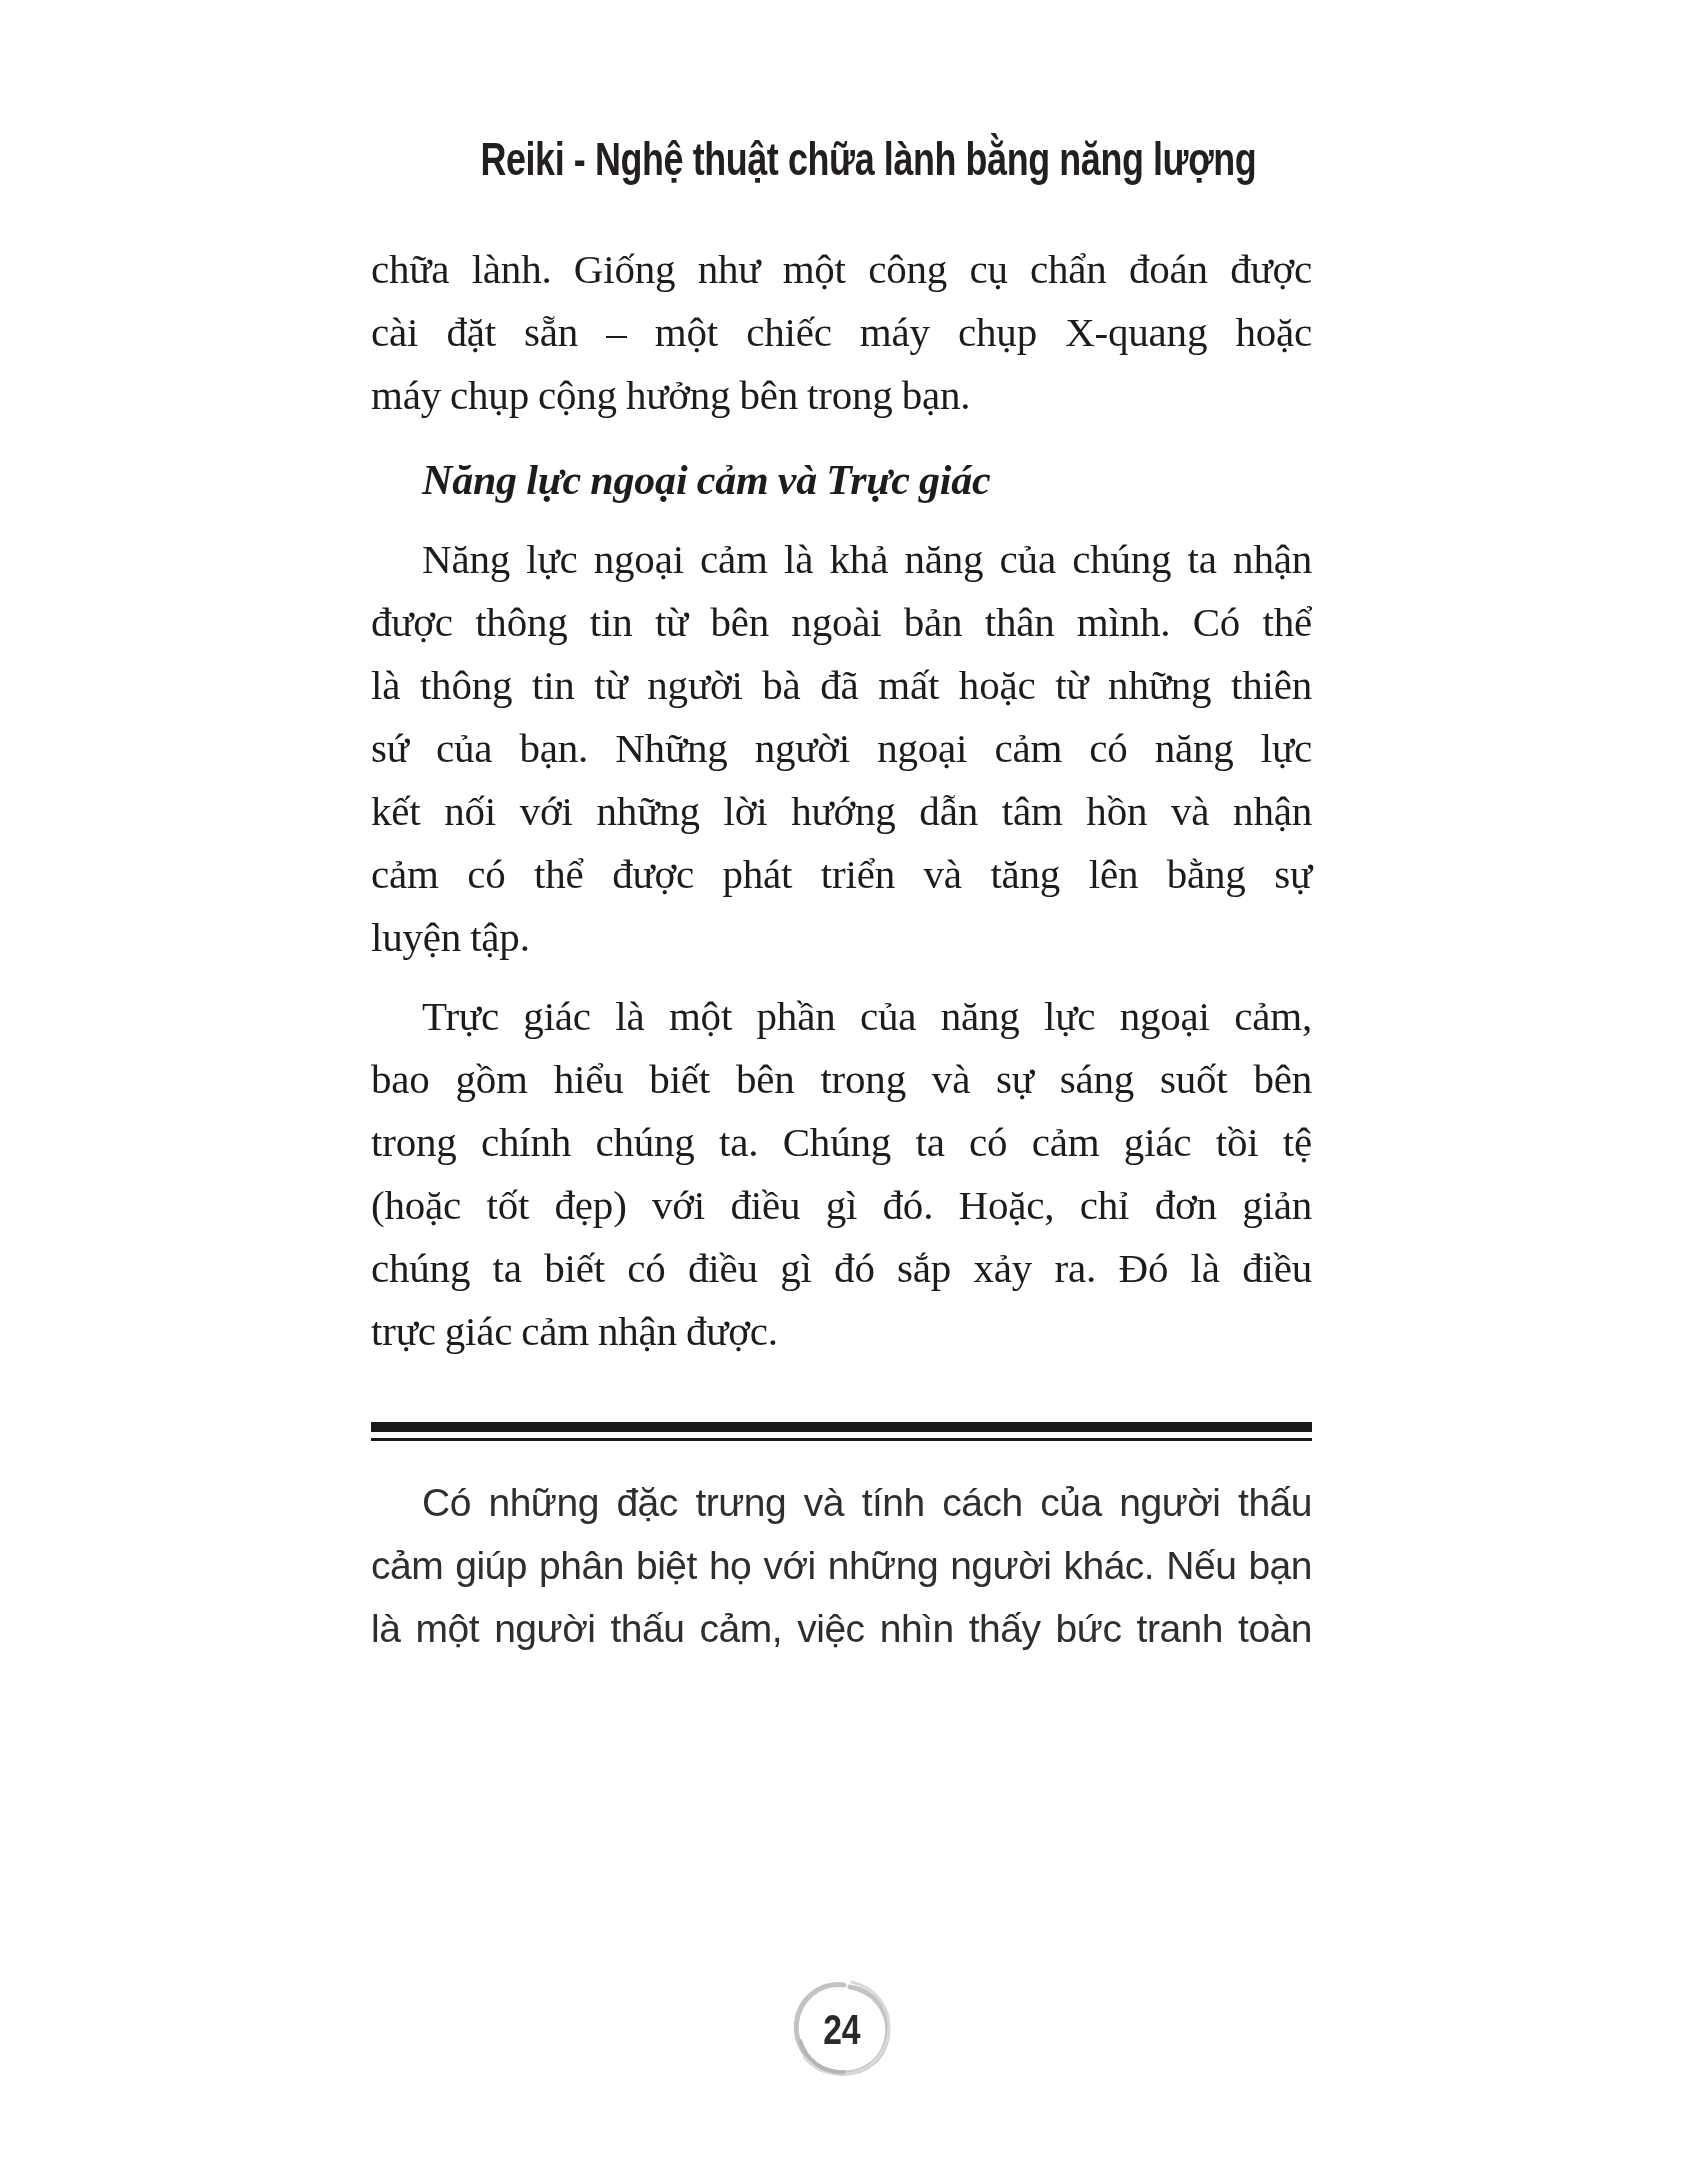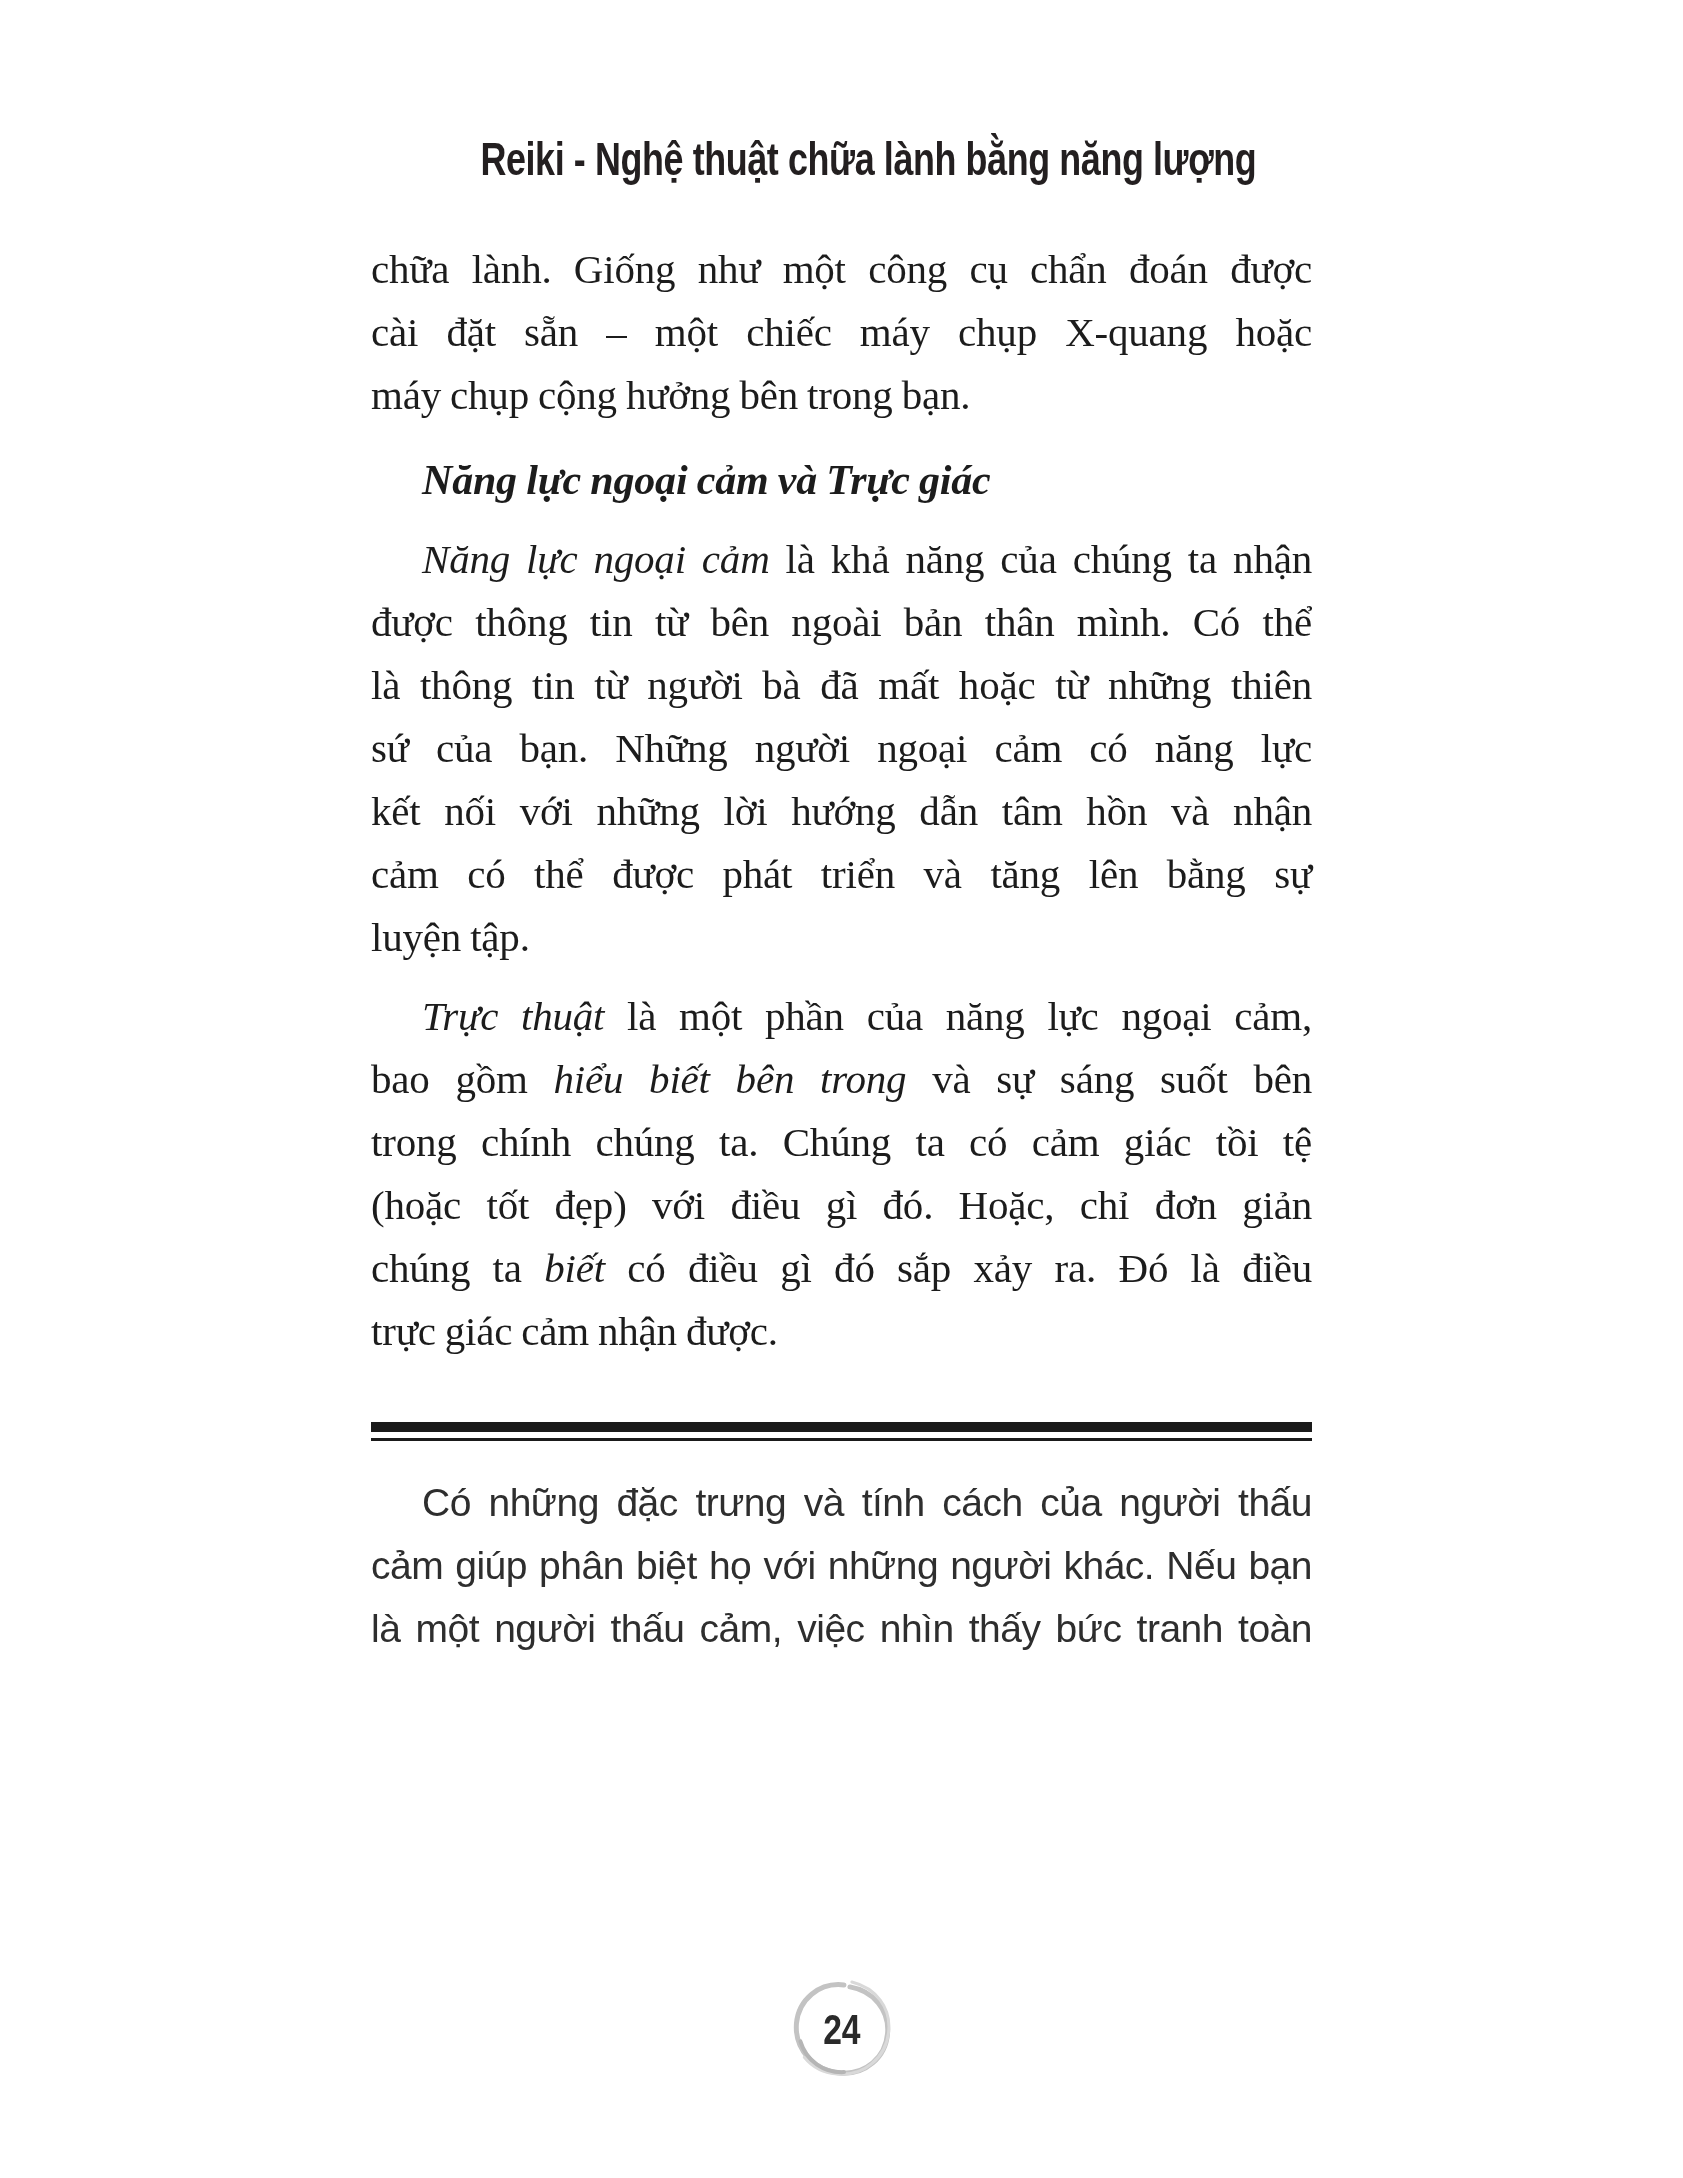--- a/index.html
+++ b/index.html
@@ -32,21 +32,21 @@
   .block.body-alt{margin-top:30px;}
   .line{
     font-size:41px;
     line-height:63px;
     letter-spacing:-0.2px;
     word-spacing:-1px;
     text-align:justify;
   }
   .line.just{text-align-last:justify;}
   .line.ind{text-indent:51px;}
-  .it{font-style:italic;}
+  .it{}
   
   .block.subheading{margin-top:22px;margin-bottom:6px;}
   .block.subheading .line{
     font-weight:bold;font-style:italic;
     font-size:42px;line-height:63px;
     text-align:left;text-align-last:left;
   }
   
   .block.rule{margin-top:59px;margin-bottom:30px;}
   .rule-thick{height:10px;background:#1a1a1a;}
@@ -105,21 +105,21 @@
         <div class="block body">
           <div class="line just ind"><span class="it">Năng lực ngoại cảm</span><span> là khả năng của chúng ta nhận</span></div>
           <div class="line just"><span>được thông tin từ bên ngoài bản thân mình. Có thể</span></div>
           <div class="line just"><span>là thông tin từ người bà đã mất hoặc từ những thiên</span></div>
           <div class="line just"><span>sứ của bạn. Những người ngoại cảm có năng lực</span></div>
           <div class="line just"><span>kết nối với những lời hướng dẫn tâm hồn và nhận</span></div>
           <div class="line just"><span>cảm có thể được phát triển và tăng lên bằng sự</span></div>
           <div class="line"><span>luyện tập.</span></div>
         </div>
         <div class="block body">
-          <div class="line just ind"><span class="it">Trực thuật</span><span> là một phần của năng lực ngoại cảm,</span></div>
+          <div class="line just ind"><span class="it">Trực giác</span><span> là một phần của năng lực ngoại cảm,</span></div>
           <div class="line just"><span>bao gồm </span><span class="it">hiểu biết bên trong</span><span> và sự sáng suốt bên</span></div>
           <div class="line just"><span>trong chính chúng ta. Chúng ta có cảm giác tồi tệ</span></div>
           <div class="line just"><span>(hoặc tốt đẹp) với điều gì đó. Hoặc, chỉ đơn giản</span></div>
           <div class="line just"><span>chúng ta </span><span class="it">biết</span><span> có điều gì đó sắp xảy ra. Đó là điều</span></div>
           <div class="line"><span>trực giác cảm nhận được.</span></div>
         </div>
         <div class="block rule">
           <div class="rule-thick"></div>
           <div class="rule-thin"></div>
         </div>

